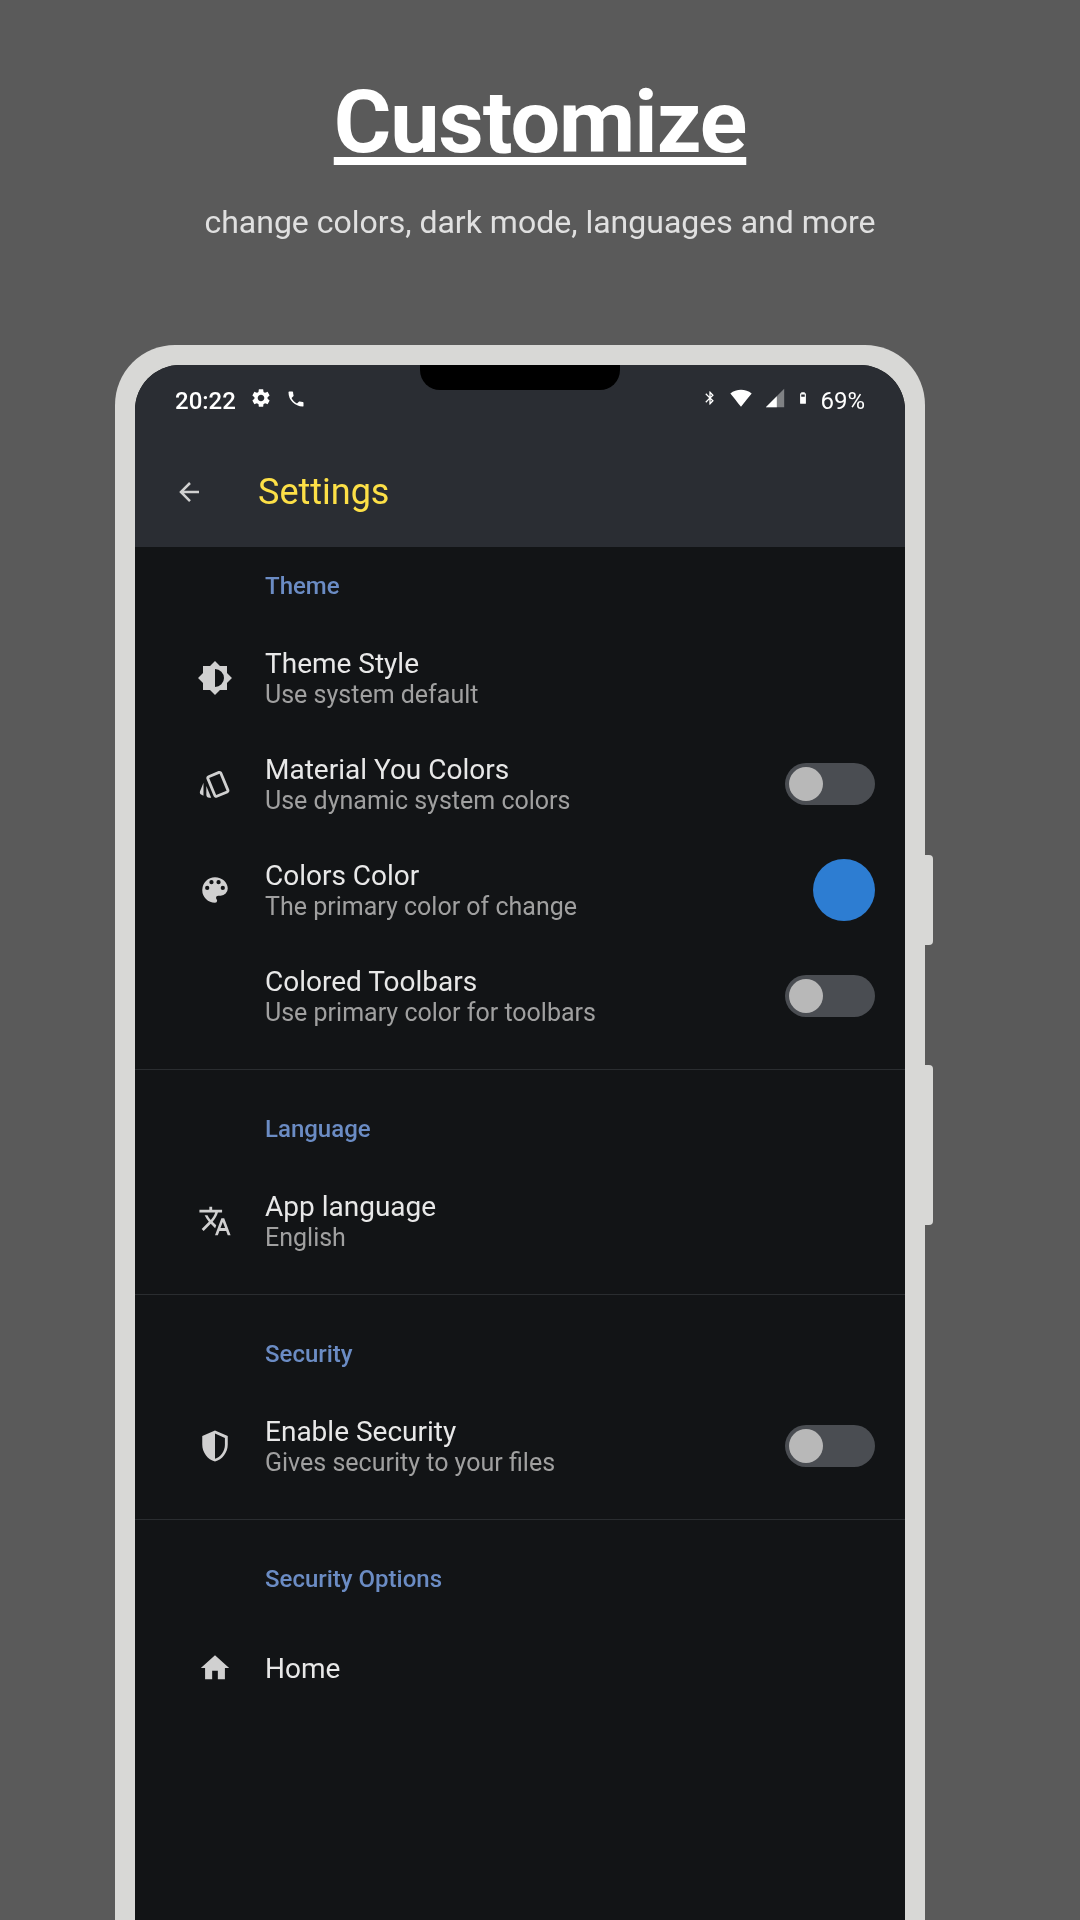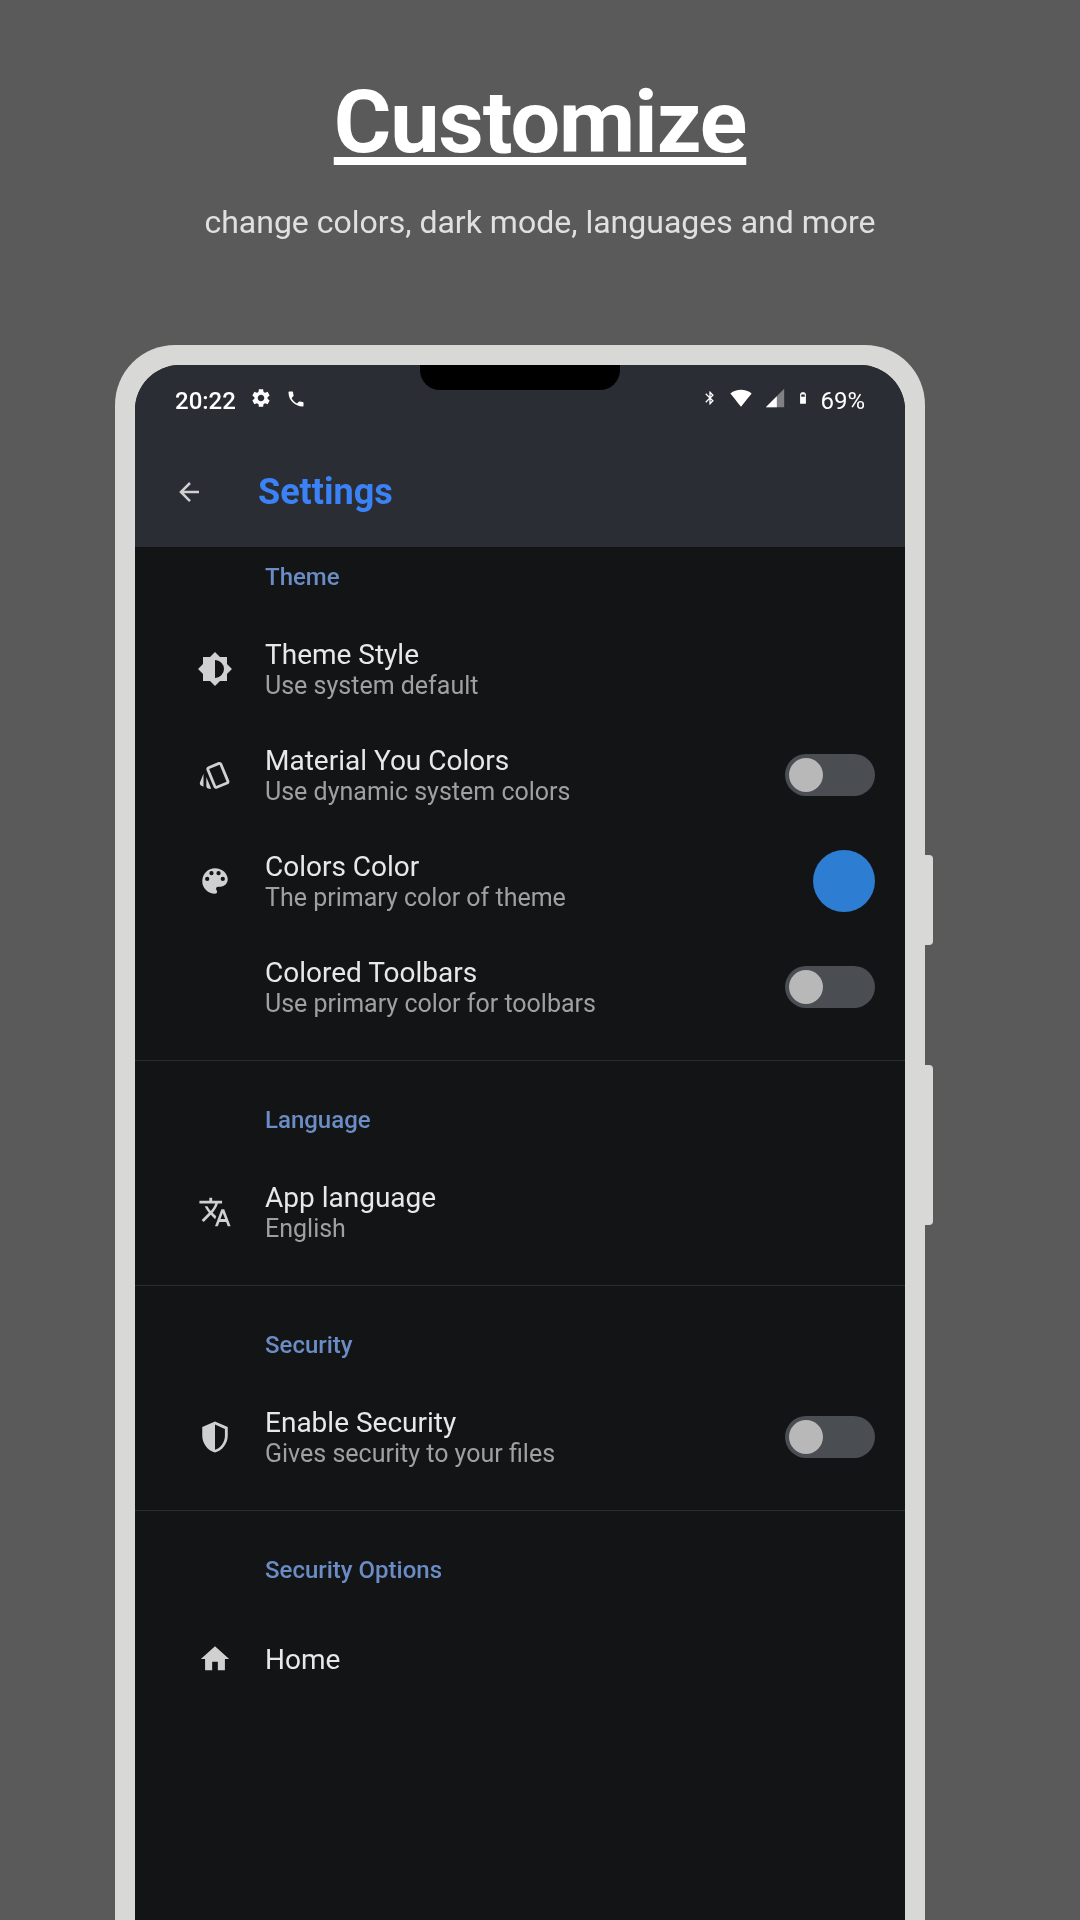--- a/index.html
+++ b/index.html
@@ -117,37 +117,37 @@
     }
     .back-button {
       width: 48px;
       height: 48px;
       display: flex;
       align-items: center;
       justify-content: center;
       cursor: pointer;
     }
     .app-bar-title {
-      color: #3b82f6;
+      color: #fde047;
       font-size: 36px;
-      font-weight: 700;
+      font-weight: 400;
     }
     .settings-list {
       flex: 1;
       background: #121416;
       overflow-y: auto;
     }
     .section-header {
       color: #6b8cc4;
       font-size: 24px;
       font-weight: 500;
       padding: 45px 0 25px 130px;
     }
     .section-header.first {
-      padding-top: 16px;
+      padding-top: 25px;
     }
     .setting-item {
       display: flex;
       align-items: center;
       padding: 22px 30px 22px 30px;
       min-height: 100px;
       cursor: pointer;
     }
     .setting-icon {
       width: 100px;
@@ -306,21 +306,21 @@
         </div>
 
         <div class="setting-item">
           <div class="setting-icon">
             <svg width="34" height="34" viewBox="0 0 24 24">
                 <path d="M17.5,12A1.5,1.5 0 0,1 16,10.5A1.5,1.5 0 0,1 17.5,9A1.5,1.5 0 0,1 19,10.5A1.5,1.5 0 0,1 17.5,12M14.5,8A1.5,1.5 0 0,1 13,6.5A1.5,1.5 0 0,1 14.5,5A1.5,1.5 0 0,1 16,6.5A1.5,1.5 0 0,1 14.5,8M9.5,8A1.5,1.5 0 0,1 8,6.5A1.5,1.5 0 0,1 9.5,5A1.5,1.5 0 0,1 11,6.5A1.5,1.5 0 0,1 9.5,8M6.5,12A1.5,1.5 0 0,1 5,10.5A1.5,1.5 0 0,1 6.5,9A1.5,1.5 0 0,1 8,10.5A1.5,1.5 0 0,1 6.5,12M12,3A9,9 0 0,0 3,12A9,9 0 0,0 12,21A1.5,1.5 0 0,0 13.5,19.5C13.5,19.11 13.35,18.76 13.11,18.5C12.88,18.23 12.73,17.88 12.73,17.5A1.5,1.5 0 0,1 14.23,16H16A5,5 0 0,0 21,11C21,6.58 16.97,3 12,3Z"></path>
               </svg>
           </div>
           <div class="setting-content">
             <div class="setting-title">Colors Color</div>
-            <div class="setting-subtitle">The primary color of theme</div>
+            <div class="setting-subtitle">The primary color of change</div>
           </div>
           <div class="setting-control">
             <div class="color-circle"></div>
           </div>
         </div>
 
         <div class="setting-item">
           <div class="setting-icon"></div>
           <div class="setting-content">
             <div class="setting-title">Colored Toolbars</div>

